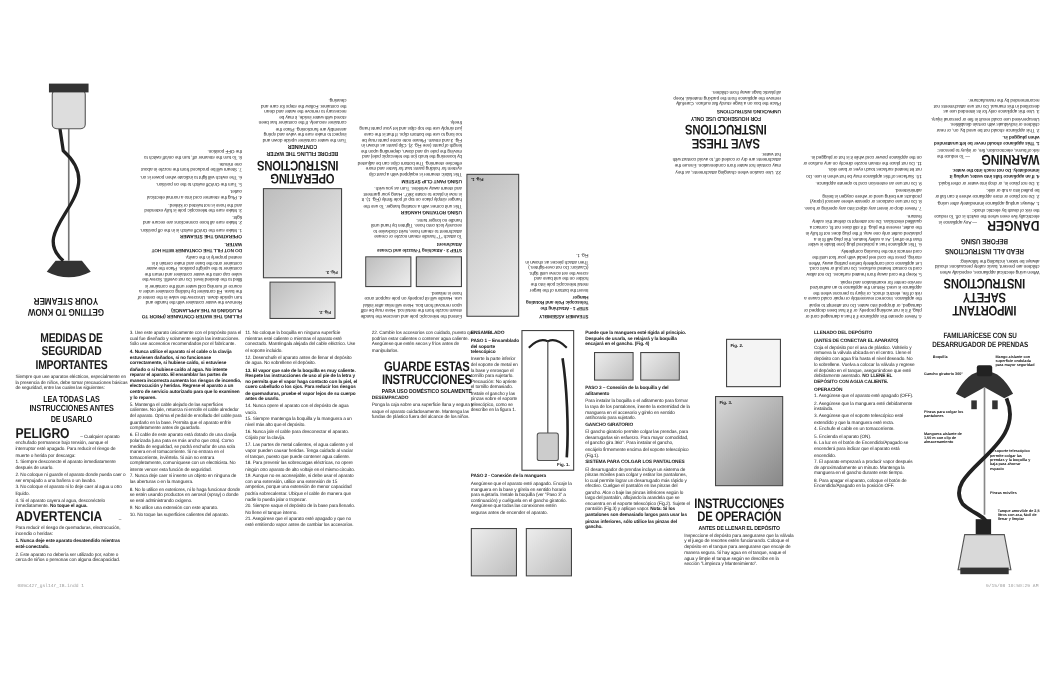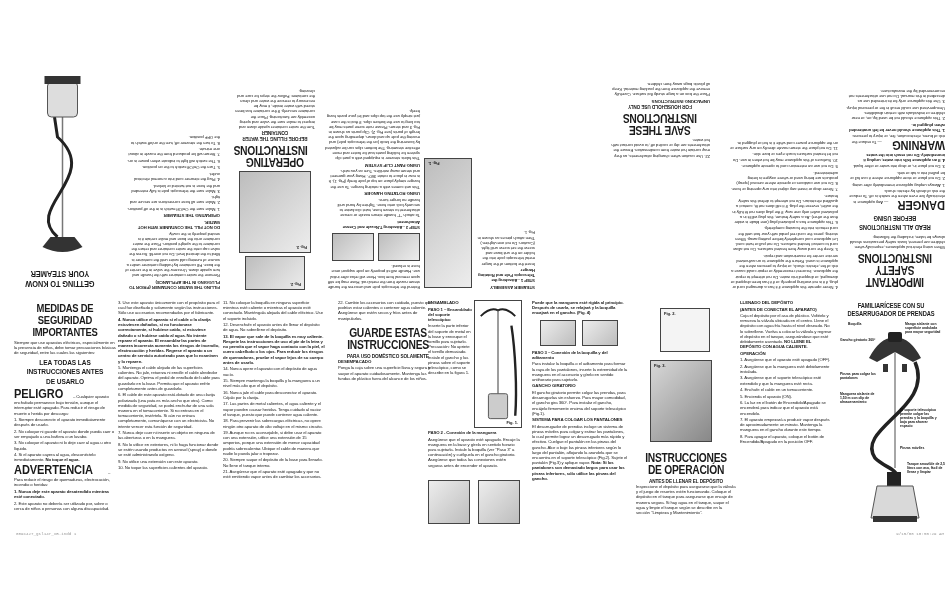--- a/index.html
+++ b/index.html
@@ -207,21 +207,21 @@
     <p class="sub">SISTEMA PARA COLGAR LOS PANTALONES</p>
     <p><span>El desarrugador de prendas incluye un sistema de pinzas móviles para colgar y estirar los pantalones, lo cual permite lograr un desarrugado más rápido y efectivo. Cuelgue el pantalón en las pinzas del gancho. Alce o baje las pinzas inferiores según lo largo del pantalón, aflojando la arandela que se encuentra en el soporte telescópico (Fig.2). Sujete el pantalón (Fig.3) y aplique vapor. </span><b>Nota: Si los pantalones son demasiado largos para usar las pinzas inferiores, sólo utilice las pinzas del gancho.</b></p>
   </div>
 
   <div class="fig" style="left:660px;top:8px;width:50px;height:44px;background:#f4f4f4">
     <span class="lbl">Fig. 2.</span>
   </div>
   <div class="fig" style="left:650px;top:60px;width:62px;height:82px;background:linear-gradient(135deg,#d8d8d8,#888)">
     <span class="lbl">Fig. 3.</span>
   </div>
-  <div class="col" style="left:636px;top:150px;width:100px">
+  <div class="col" style="left:622px;top:150px;width:100px">
     <div class="h1">INSTRUCCIONES DE OPERACIÓN</div>
     <div class="h3">ANTES DE LLENAR EL DEPÓSITO</div>
     <p>Inspeccione el depósito para asegurarse que la válvula y el juego de resortes estén funcionando. Coloque el depósito en el tanque para asegurarse que encaje de manera segura. Si hay agua en el tanque, saque el agua y limpie el tanque según se describe en la sección "Limpieza y Mantenimiento".</p>
   </div>
 
   <div class="col" style="left:740px;top:0;width:92px">
     <p class="sub">LLENADO DEL DEPÓSITO</p>
     <p class="sub">(ANTES DE CONECTAR EL APARATO)</p>
     <p><span>Coja el depósito por el asa de plástico. Voltéelo y remueva la válvula ubicada en el centro. Llene el depósito con agua fría hasta el nivel deseado. No lo sobrellene. Vuelva a colocar la válvula y regrese el depósito en el tanque, asegurándose que esté debidamente asentado. </span><b>NO LLENE EL DEPÓSITO CON AGUA CALIENTE.</b></p>
     <p class="sub">OPERACIÓN</p>

